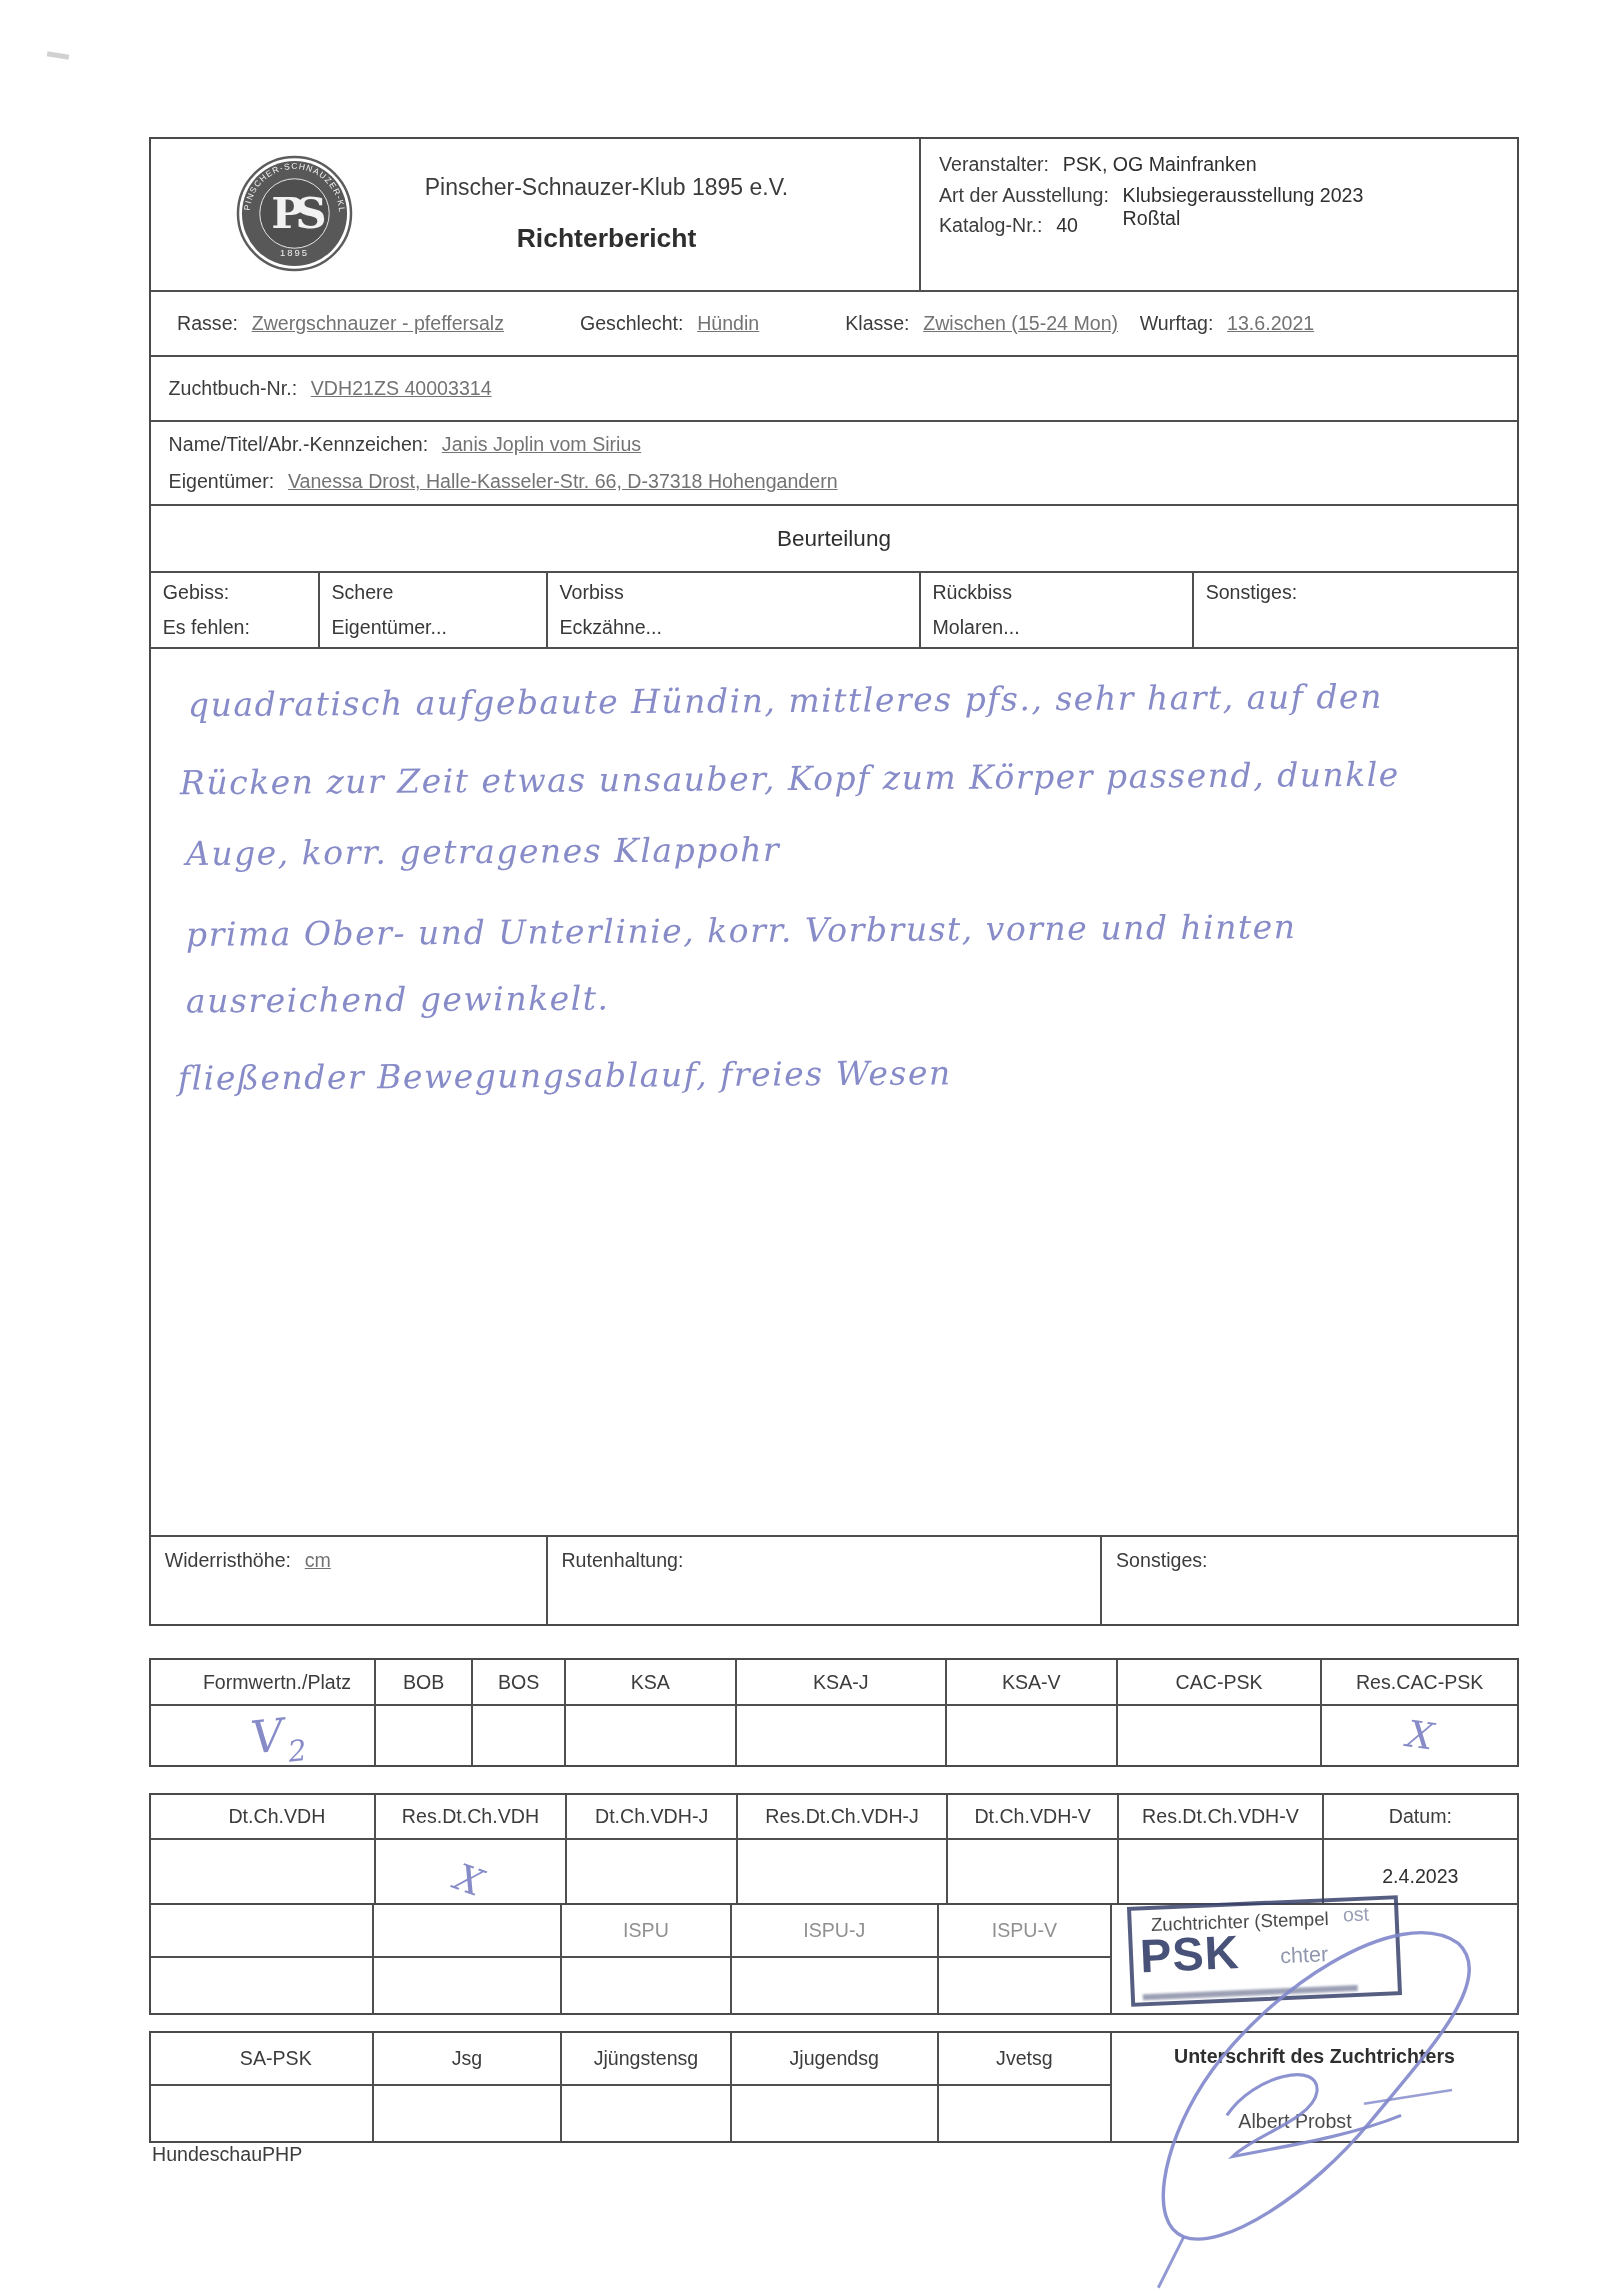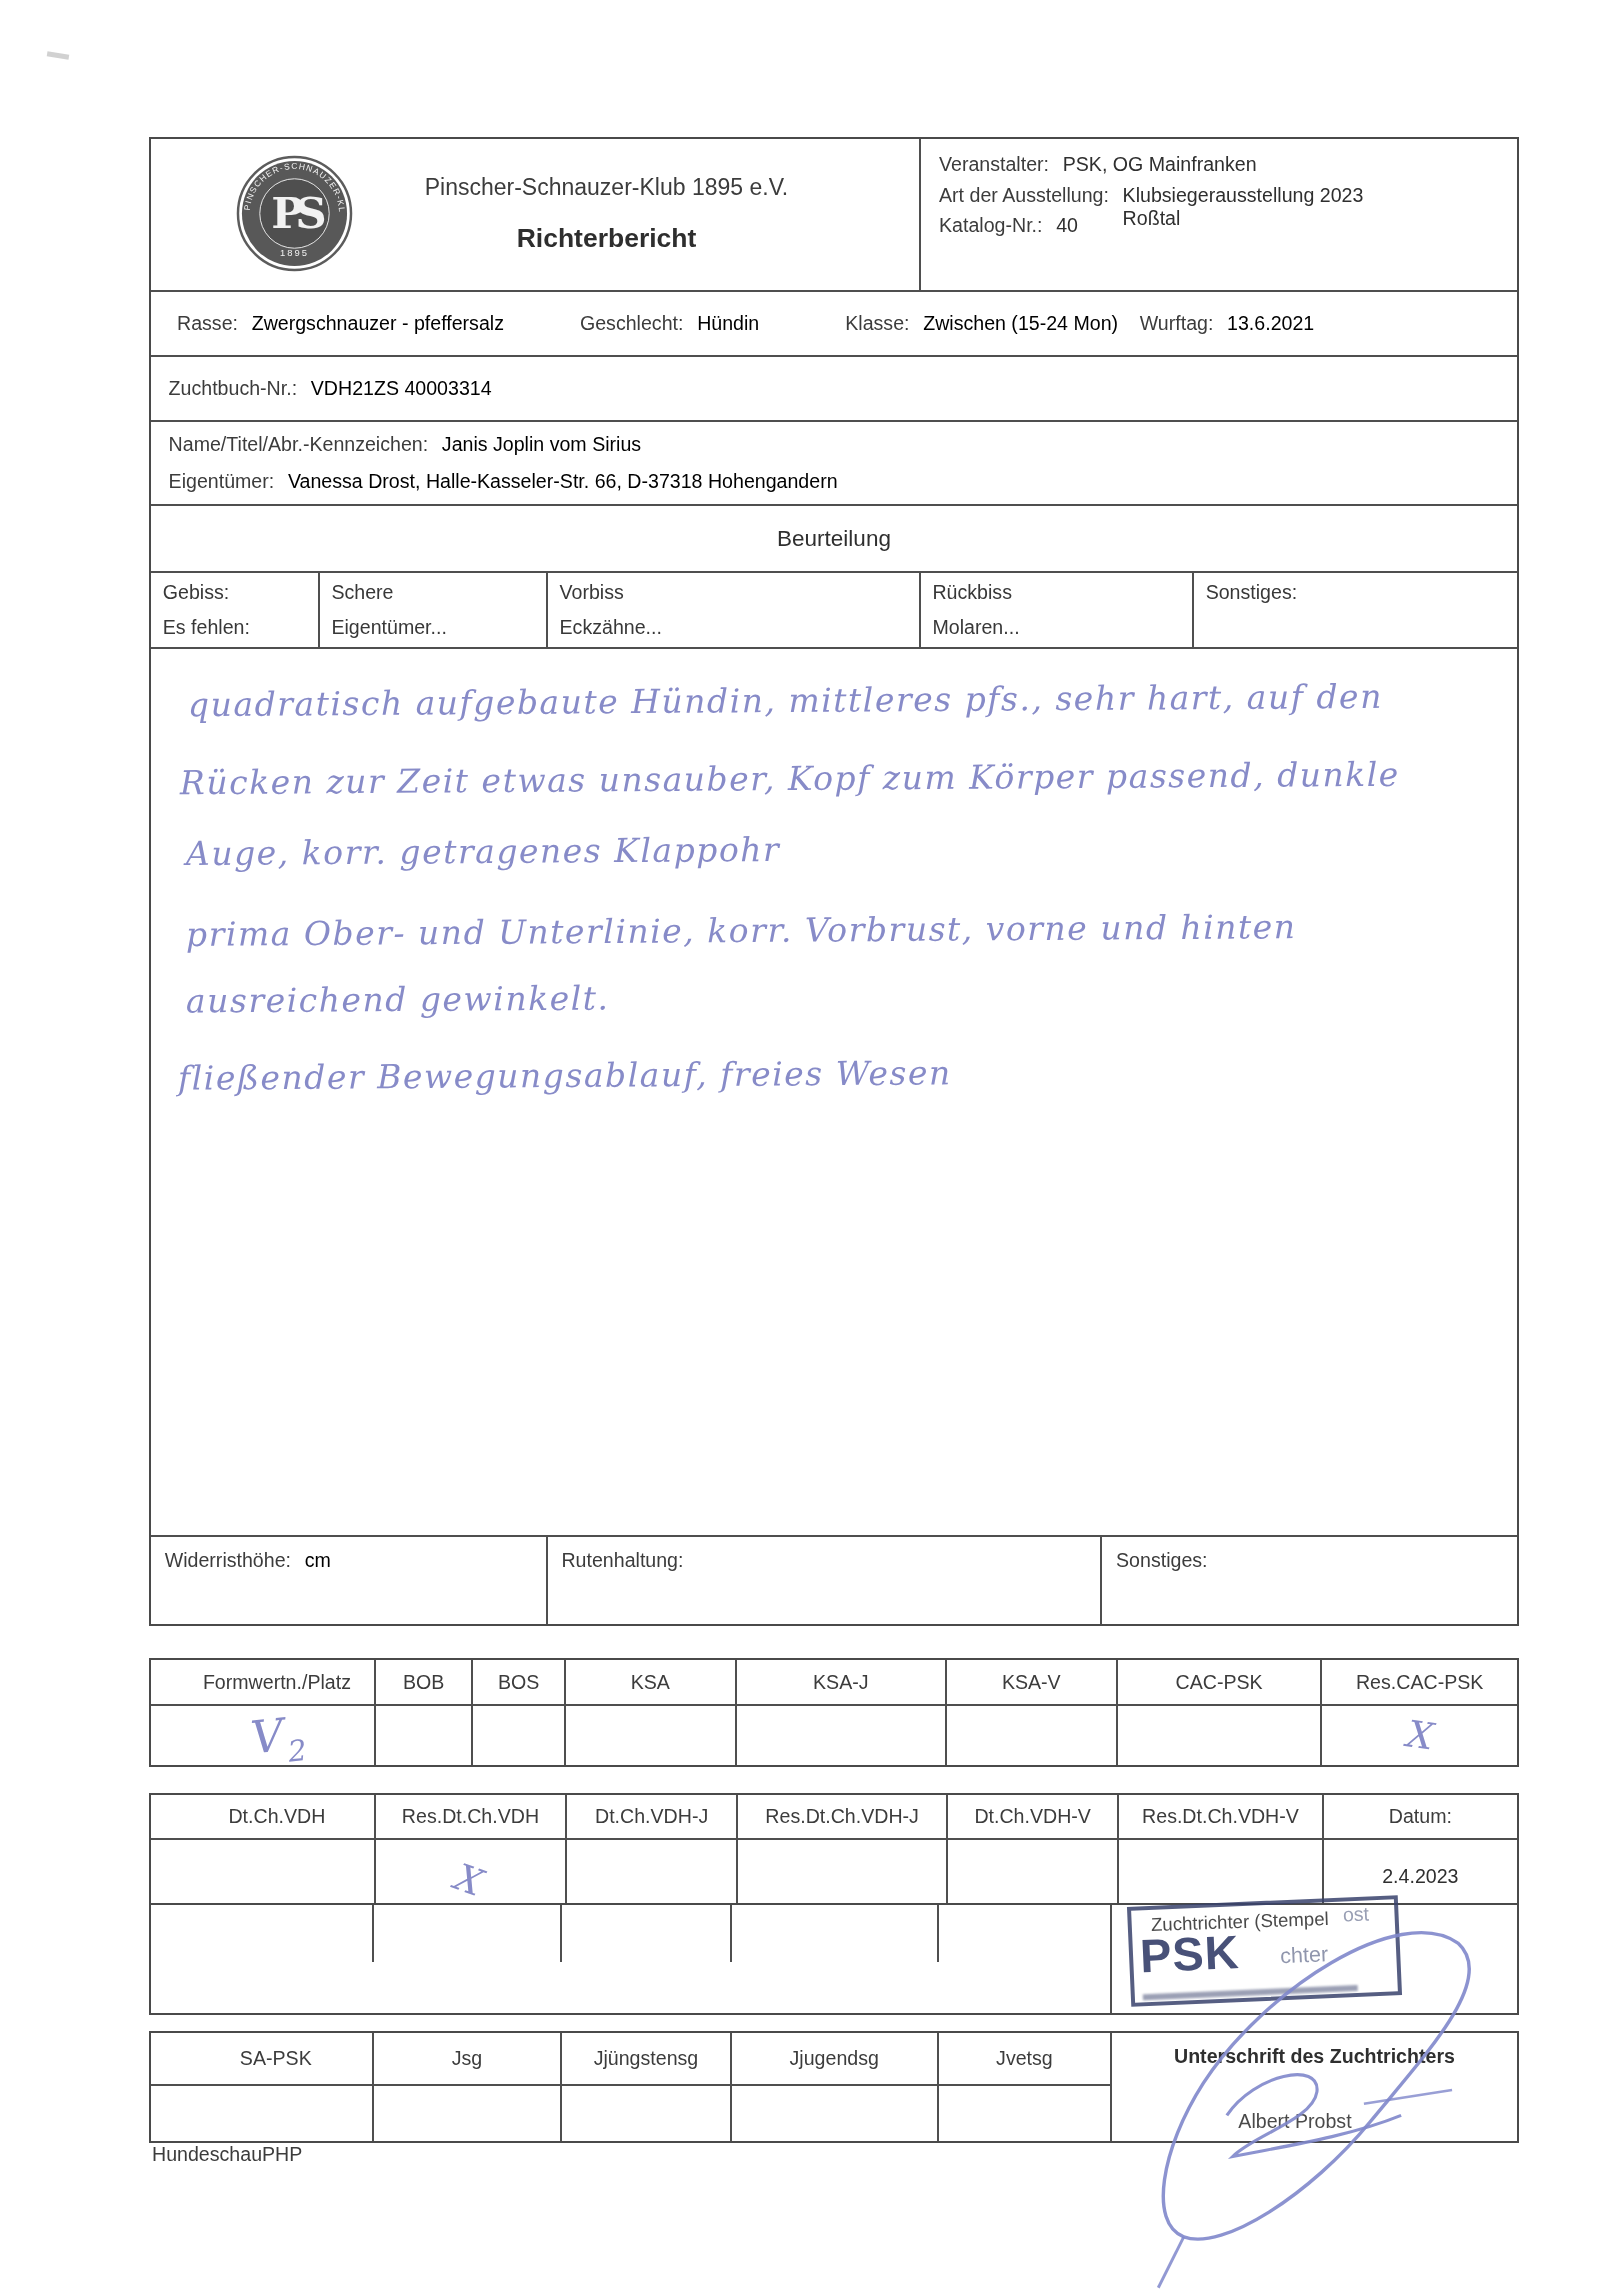--- a/index.html
+++ b/index.html
@@ -24,21 +24,21 @@
   .ev-label{color:#3c3c3c;}
   .ev-val{margin-left:13.7px;color:#2f2f2f;}
   
   #row-rasse{height:65px;display:flex;align-items:center;padding-left:26px;font-size:19.6px;}
   #row-zb{height:65px;display:flex;align-items:center;padding-left:17.6px;font-size:19.6px;}
   #row-name{height:84px;padding:10.8px 0 0 17.6px;font-size:19.6px;box-sizing:border-box;}
   #row-name .nm-line{margin-bottom:14.7px;display:flex;}
   #row-beurt{height:67px;display:flex;align-items:center;justify-content:center;
              border-top-width:2.9px;font-size:22.5px;color:#2f2f2f;}
   .lbl{color:#3c3c3c;}
-  .val{margin-left:13.7px;color:#000000;}
+  .val{margin-left:13.7px;color:#737373;text-decoration:underline;}
   
   #row-gebiss{height:76px;display:flex;font-size:19.6px;}
   .gb-cell{box-sizing:border-box;padding:7.8px 0 7.8px 11.8px;display:flex;flex-direction:column;
            justify-content:space-between;}
   .gb-cell + .gb-cell{border-left:2px solid #4f4f4f;}
   .gb-c1{width:12.2%;} .gb-c2{width:16.7%;} .gb-c3{width:27.3%;} .gb-c4{width:20%;} .gb-c5{width:23.8%;}
   
   #row-free{height:888px;}
   .hand{position:absolute;font-family:"DejaVu Serif", serif;font-style:italic;
         color:#878bc8;font-size:33px;letter-spacing:1.5px;white-space:nowrap;
@@ -274,20 +274,27 @@
       <div class="tcell v-c5"></div>
       <div class="tcell v-c6"></div>
       <div class="tcell v-c7">
         <span class="datum-val">2.4.2023</span>
       </div>
     </div>
   </div>
 
   <div class="tbl split-tbl" id="tbl-ispu">
     <div class="split-left">
+      <div class="trow r1">
+        <div class="tcell s-c1"></div>
+        <div class="tcell s-c2"></div>
+        <div class="tcell s-c3 ispu-lbl">ISPU</div>
+        <div class="tcell s-c4 ispu-lbl">ISPU-J</div>
+        <div class="tcell s-c5 ispu-lbl">ISPU-V</div>
+      </div>
       <div class="trow r2">
         <div class="tcell s-c1"></div>
         <div class="tcell s-c2"></div>
         <div class="tcell s-c3"></div>
         <div class="tcell s-c4"></div>
         <div class="tcell s-c5"></div>
       </div>
     </div>
     <div class="split-right">
       <span class="stamp-label">Zuchtrichter (Stempel</span>

